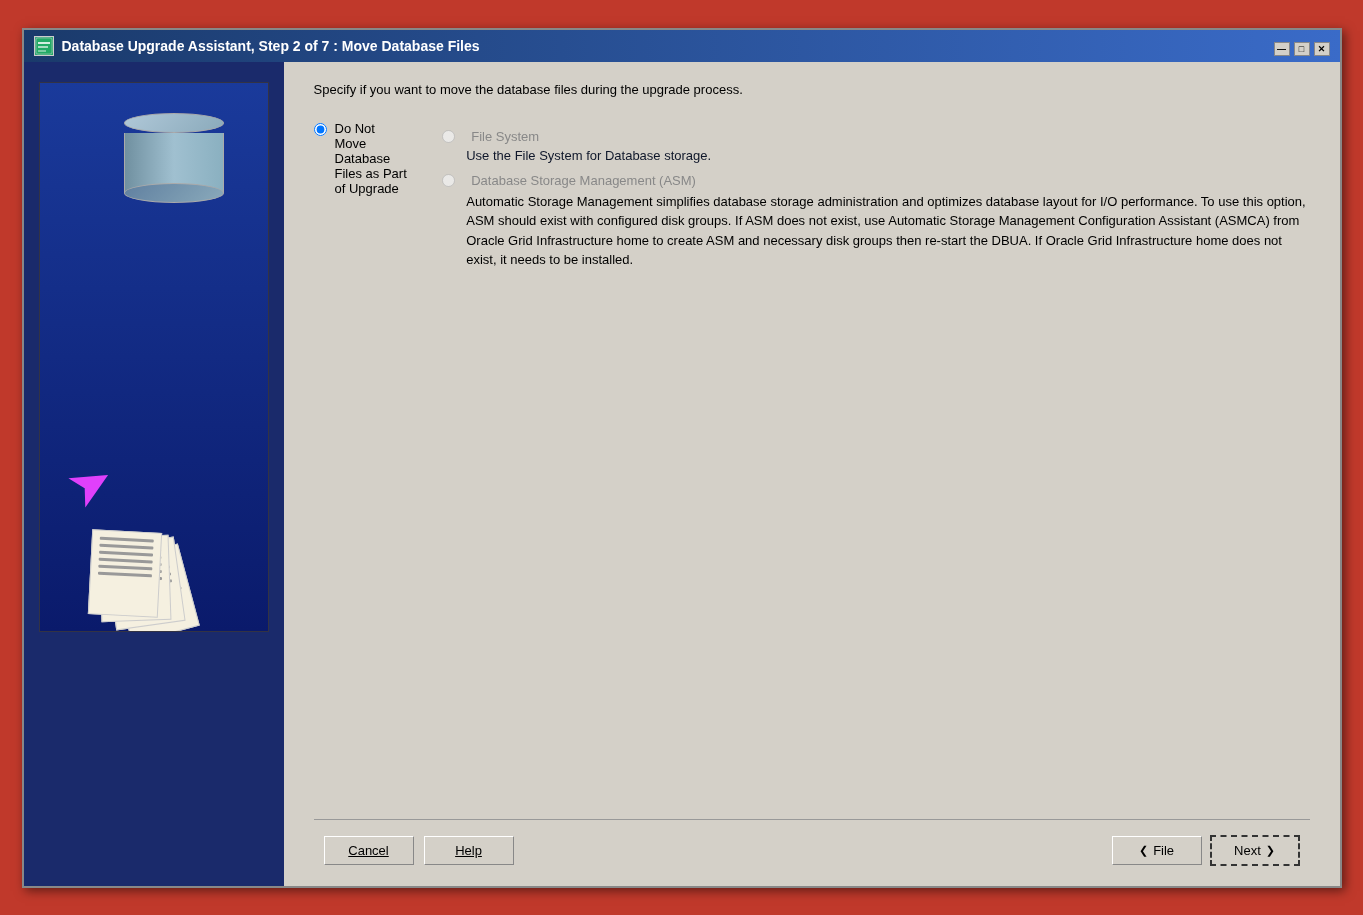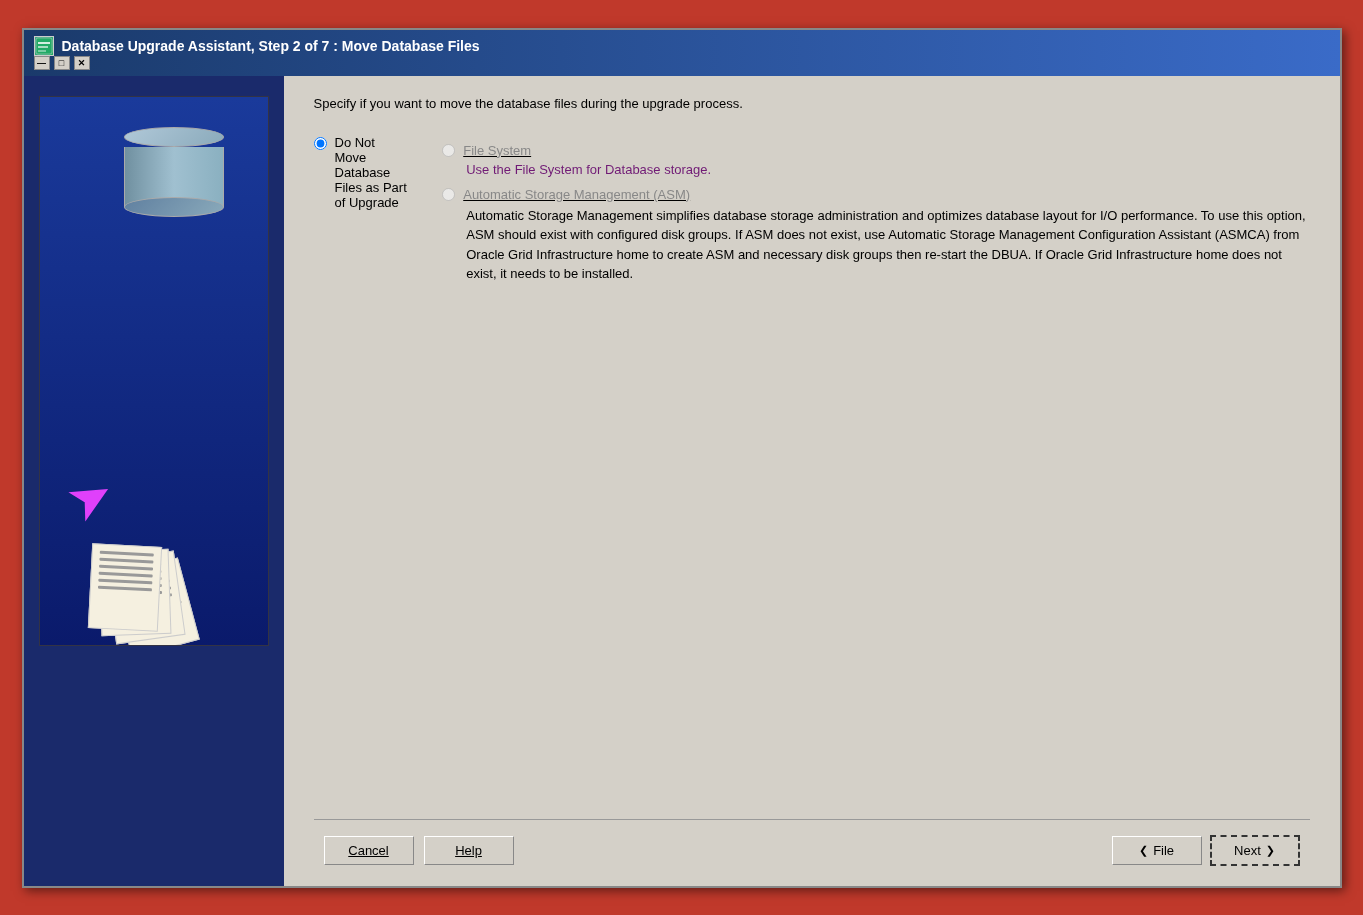--- a/index.html
+++ b/index.html
@@ -23,26 +23,25 @@
       box-shadow: 3px 3px 10px rgba(0,0,0,0.5);
       display: flex;
       flex-direction: column;
     }
 
     .title-bar {
       background: linear-gradient(to right, #1a3a6b, #3a6bc8);
       color: white;
       padding: 6px 10px;
       display: flex;
-      align-items: flex-start;
+      align-items: flex-end;
       justify-content: space-between;
       font-weight: bold;
       font-size: 14px;
       flex-shrink: 0;
-      flex-direction: column;
     }
 
     .title-bar-left {
       display: flex;
       align-items: center;
       gap: 8px;
     }
 
     .title-icon {
       width: 20px;
@@ -232,32 +231,31 @@
 
     .sub-option {
       display: flex;
       flex-direction: column;
       gap: 4px;
     }
 
     .sub-option-header {
       display: flex;
       align-items: center;
-      gap: 8px;
-      text-decoration: underline;
+      gap: 16px;
     }
 
     .sub-option-label {
       font-size: 13px;
       color: #888;
     }
 
     .sub-option-desc {
       font-size: 13px;
-      color: #701a75;
+      color: #0f172a;
       margin-left: 24px;
     }
 
     .asm-desc {
       margin-left: 24px;
       font-size: 13px;
       color: #000;
       line-height: 1.5;
     }
 
@@ -434,21 +432,21 @@
             <div class="sub-option-header">
               <input type="radio" name="storage_option" id="fs" disabled="" style="">
               <label for="fs" class="sub-option-label disabled-radio">File System</label>
             </div>
             <p class="sub-option-desc">Use the File System for Database storage.</p>
           </div>
 
           <div class="sub-option">
             <div class="sub-option-header">
               <input type="radio" name="storage_option" id="asm" disabled="" style="">
-              <label for="asm" class="sub-option-label disabled-radio">Automatic Storage Management (ASM)</label>
+              <label for="asm" class="sub-option-label disabled-radio">Database Storage Management (ASM)</label>
             </div>
             <p class="asm-desc">Automatic Storage Management simplifies database storage administration and optimizes database layout for I/O performance. To use this option, ASM should exist with configured disk groups. If ASM does not exist, use Automatic Storage Management Configuration Assistant (ASMCA) from Oracle Grid Infrastructure home to create ASM and necessary disk groups then re-start the DBUA. If Oracle Grid Infrastructure home does not exist, it needs to be installed.</p>
           </div>
         </div>
       </div>
 
       <div class="footer-section">
         <div class="separator"></div>
         <div class="bottom-bar">
           <div class="left-buttons">

